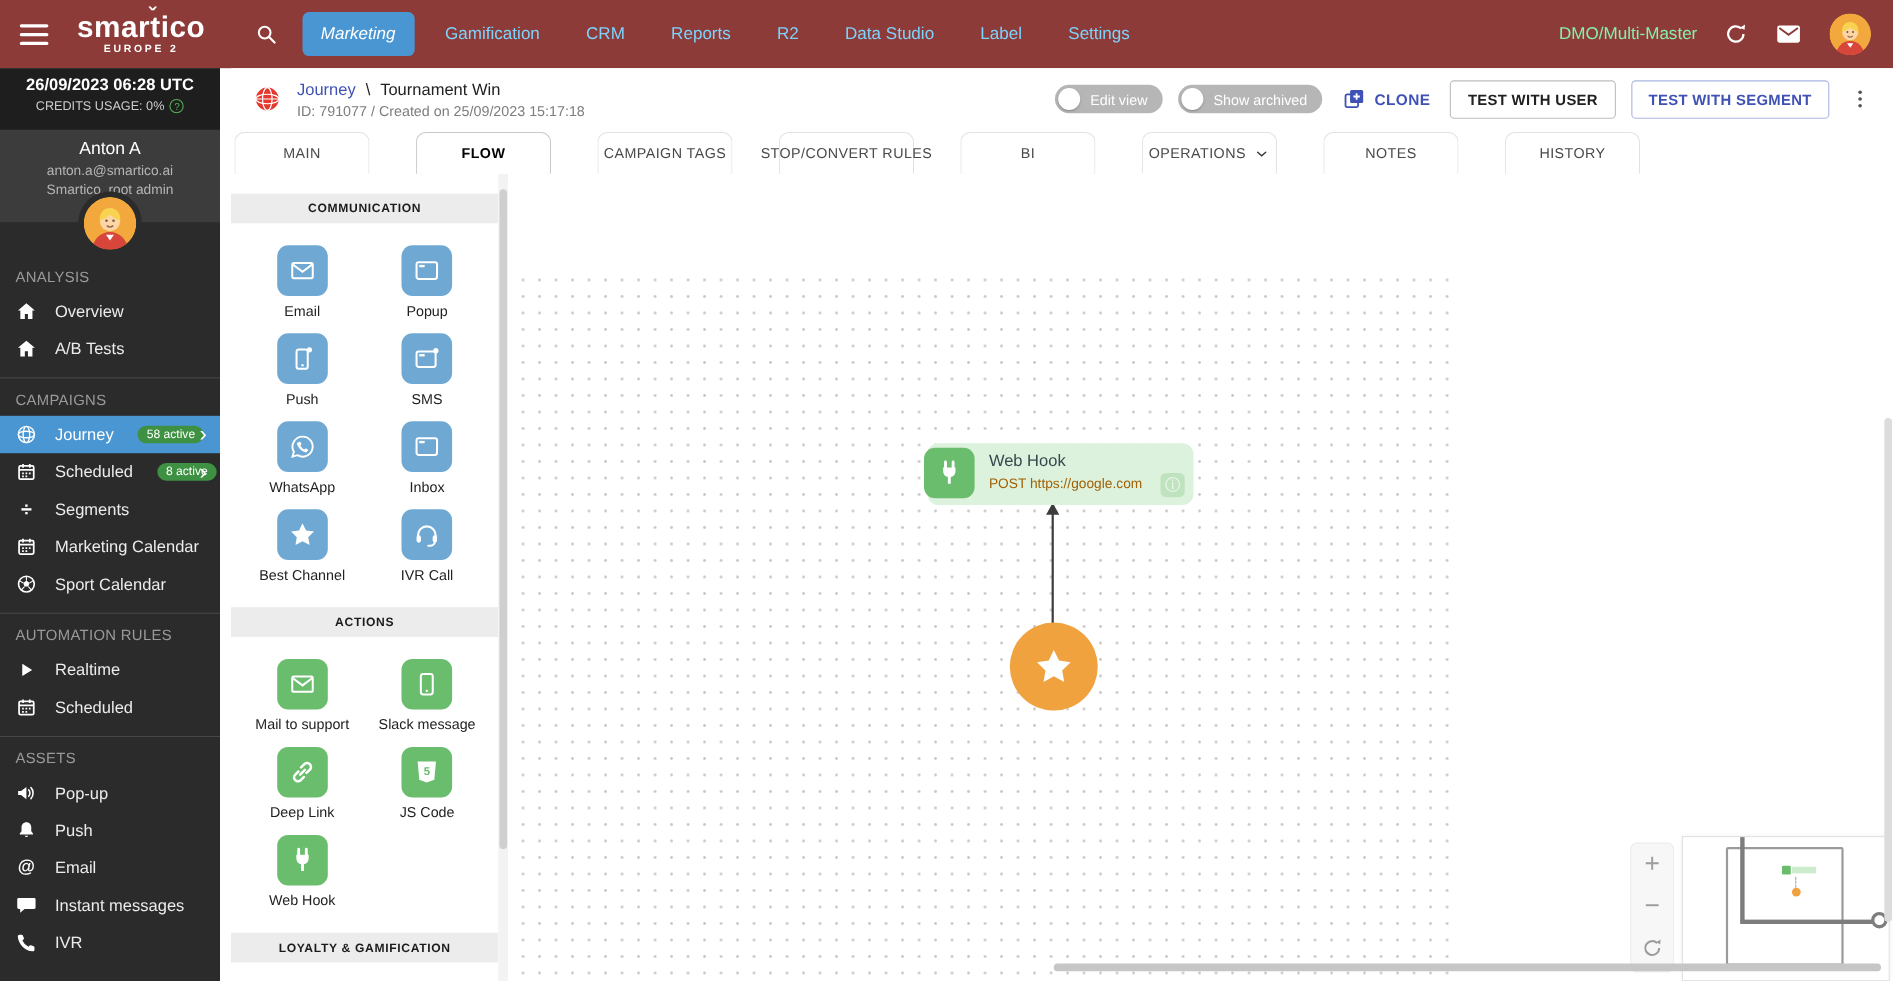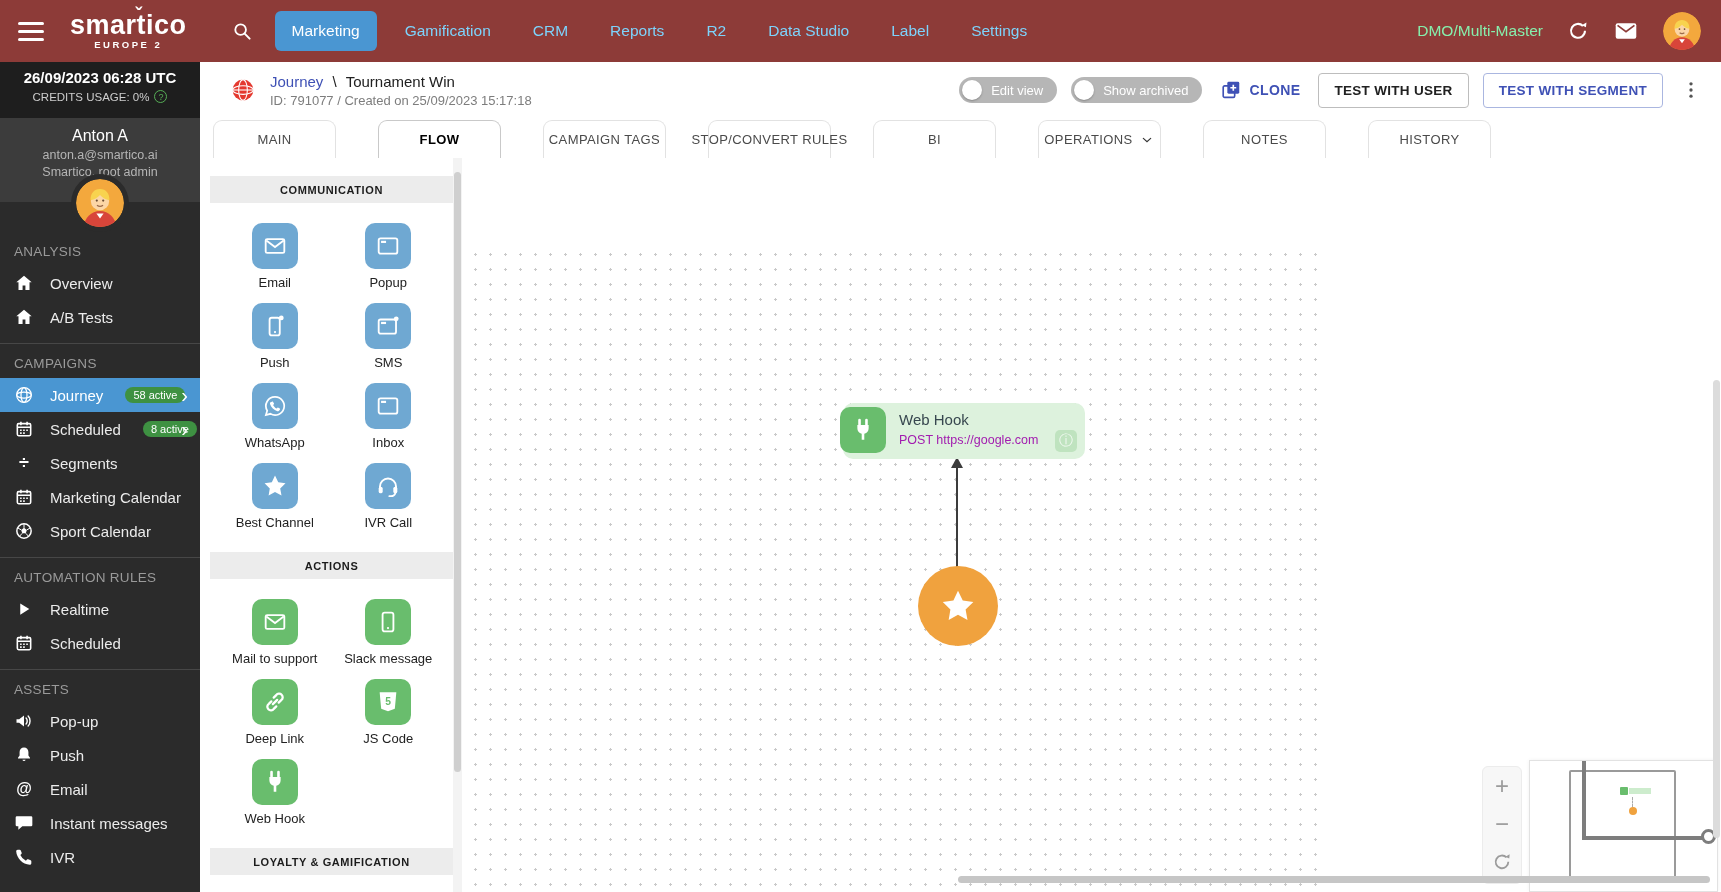--- a/index.html
+++ b/index.html
@@ -14,21 +14,21 @@
           display:flex;align-items:center;color:#fff;}
   .hamburger{margin-left:18px;width:26px;cursor:pointer;}
   .hamburger i{display:block;height:3px;background:#fff;border-radius:2px;margin:5px 0;}
   .logo{margin-left:26px;text-align:center;position:relative;cursor:pointer;}
   .logo-text{font-size:27px;font-weight:bold;letter-spacing:.5px;line-height:24px;}
   .logo-mark{position:absolute;top:-9px;left:56%;font-size:20px;font-weight:bold;}
   .logo-sub{font-size:9.5px;letter-spacing:2.5px;font-weight:bold;margin-top:2px;}
   .nav-search{margin-left:44px;color:#fff;cursor:pointer;}
   .nav-items{display:flex;align-items:center;margin-left:22px;gap:14px;}
   .nav-item{font-size:15.5px;color:#7dd3fc;padding:10px 14px;cursor:pointer;white-space:nowrap;}
-  .nav-item.active{background:#4a96d2;border-radius:6px;color:#fff;padding:11px 17px;}
+  .nav-item.active{background:#4a96d2;border-radius:6px;color:#fff;padding:11px 17px;font-style:italic;}
   .nav-right{margin-left:auto;display:flex;align-items:center;gap:24px;margin-right:20px;}
   .tenant{font-size:15.5px;color:#86efac;cursor:pointer;margin-left:44px;}
   .nav-ic{color:#fff;cursor:pointer;}
   .avatar{width:38px;height:38px;border-radius:50%;overflow:hidden;cursor:pointer;}
   .avatar svg{width:100%;height:100%;}
 
   
   .sidebar{position:absolute;top:62px;left:0;width:200px;bottom:0;background:#2b2b2b;color:#e8e8e8;overflow:hidden;}
   .side-top{position:absolute;top:0;left:0;right:0;height:56px;background:#1e1e1e;text-align:center;padding-top:7px;box-sizing:border-box;}
   .side-date{font-size:15px;font-weight:bold;color:#fff;}
@@ -96,21 +96,21 @@
 
   
   .canvas{position:absolute;top:158px;left:462px;width:1259px;height:734px;background:#fff;}
   .dots{position:absolute;left:6px;top:89px;width:855px;height:640px;
         background-image:radial-gradient(circle,#c9c9c9 1.1px,transparent 1.4px);background-size:15px 15px;}
   .node{position:absolute;left:381px;top:245px;width:242px;height:56px;background:#ddf2dd;border-radius:10px;cursor:pointer;}
   .node-ic{position:absolute;left:-3px;top:4px;width:46px;height:46px;background:#69bd6d;border-radius:10px;
            display:flex;align-items:center;justify-content:center;color:#fff;}
   .node-texts{margin-left:56px;padding-top:8px;}
   .node-title{font-size:15px;color:#37474f;}
-  .node-sub{font-size:12.5px;color:#a21caf;margin-top:5px;}
+  .node-sub{font-size:12.5px;color:#a16207;margin-top:5px;}
   .node-info{position:absolute;right:8px;bottom:7px;width:22px;height:22px;background:#bfe3bf;border-radius:5px;
              color:#f2faf2;font-size:14px;display:flex;align-items:center;justify-content:center;cursor:pointer;}
   .edge-line{position:absolute;left:494px;top:309px;width:2px;height:103px;background:#3c3c3c;}
   .edge-arrow{position:absolute;left:489px;top:299px;width:0;height:0;
               border-left:6px solid transparent;border-right:6px solid transparent;border-bottom:11px solid #3c3c3c;}
   .trigger{position:absolute;left:456px;top:408px;width:80px;height:80px;border-radius:50%;background:#f0a23e;
            display:flex;align-items:center;justify-content:center;color:#fff;cursor:pointer;z-index:2;}
   .controls{position:absolute;left:1020px;top:608px;width:40px;height:118px;background:#f7f7f7;
             border:1px solid #ececec;border-radius:6px;box-sizing:border-box;}
   .cbtn{height:38px;display:flex;align-items:center;justify-content:center;color:#9c9c9c;font-size:24px;cursor:pointer;}

